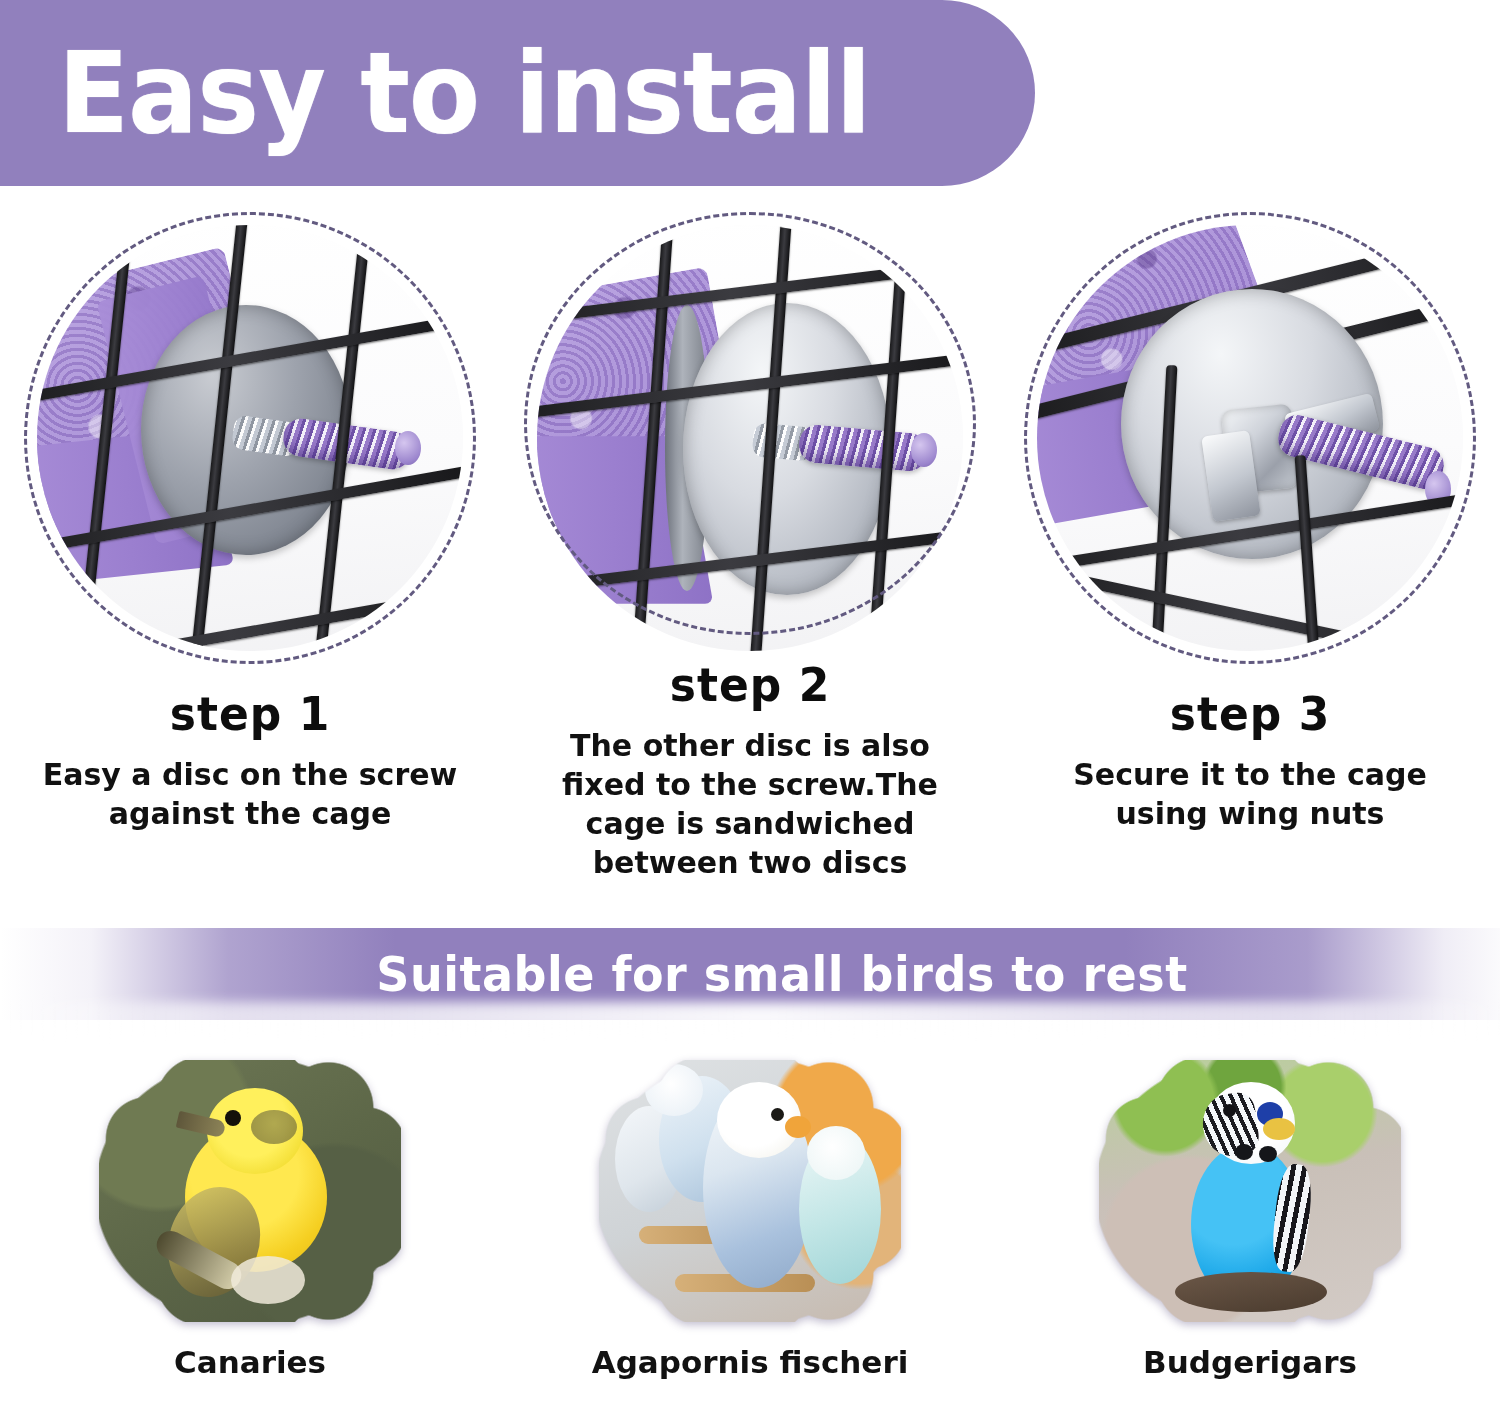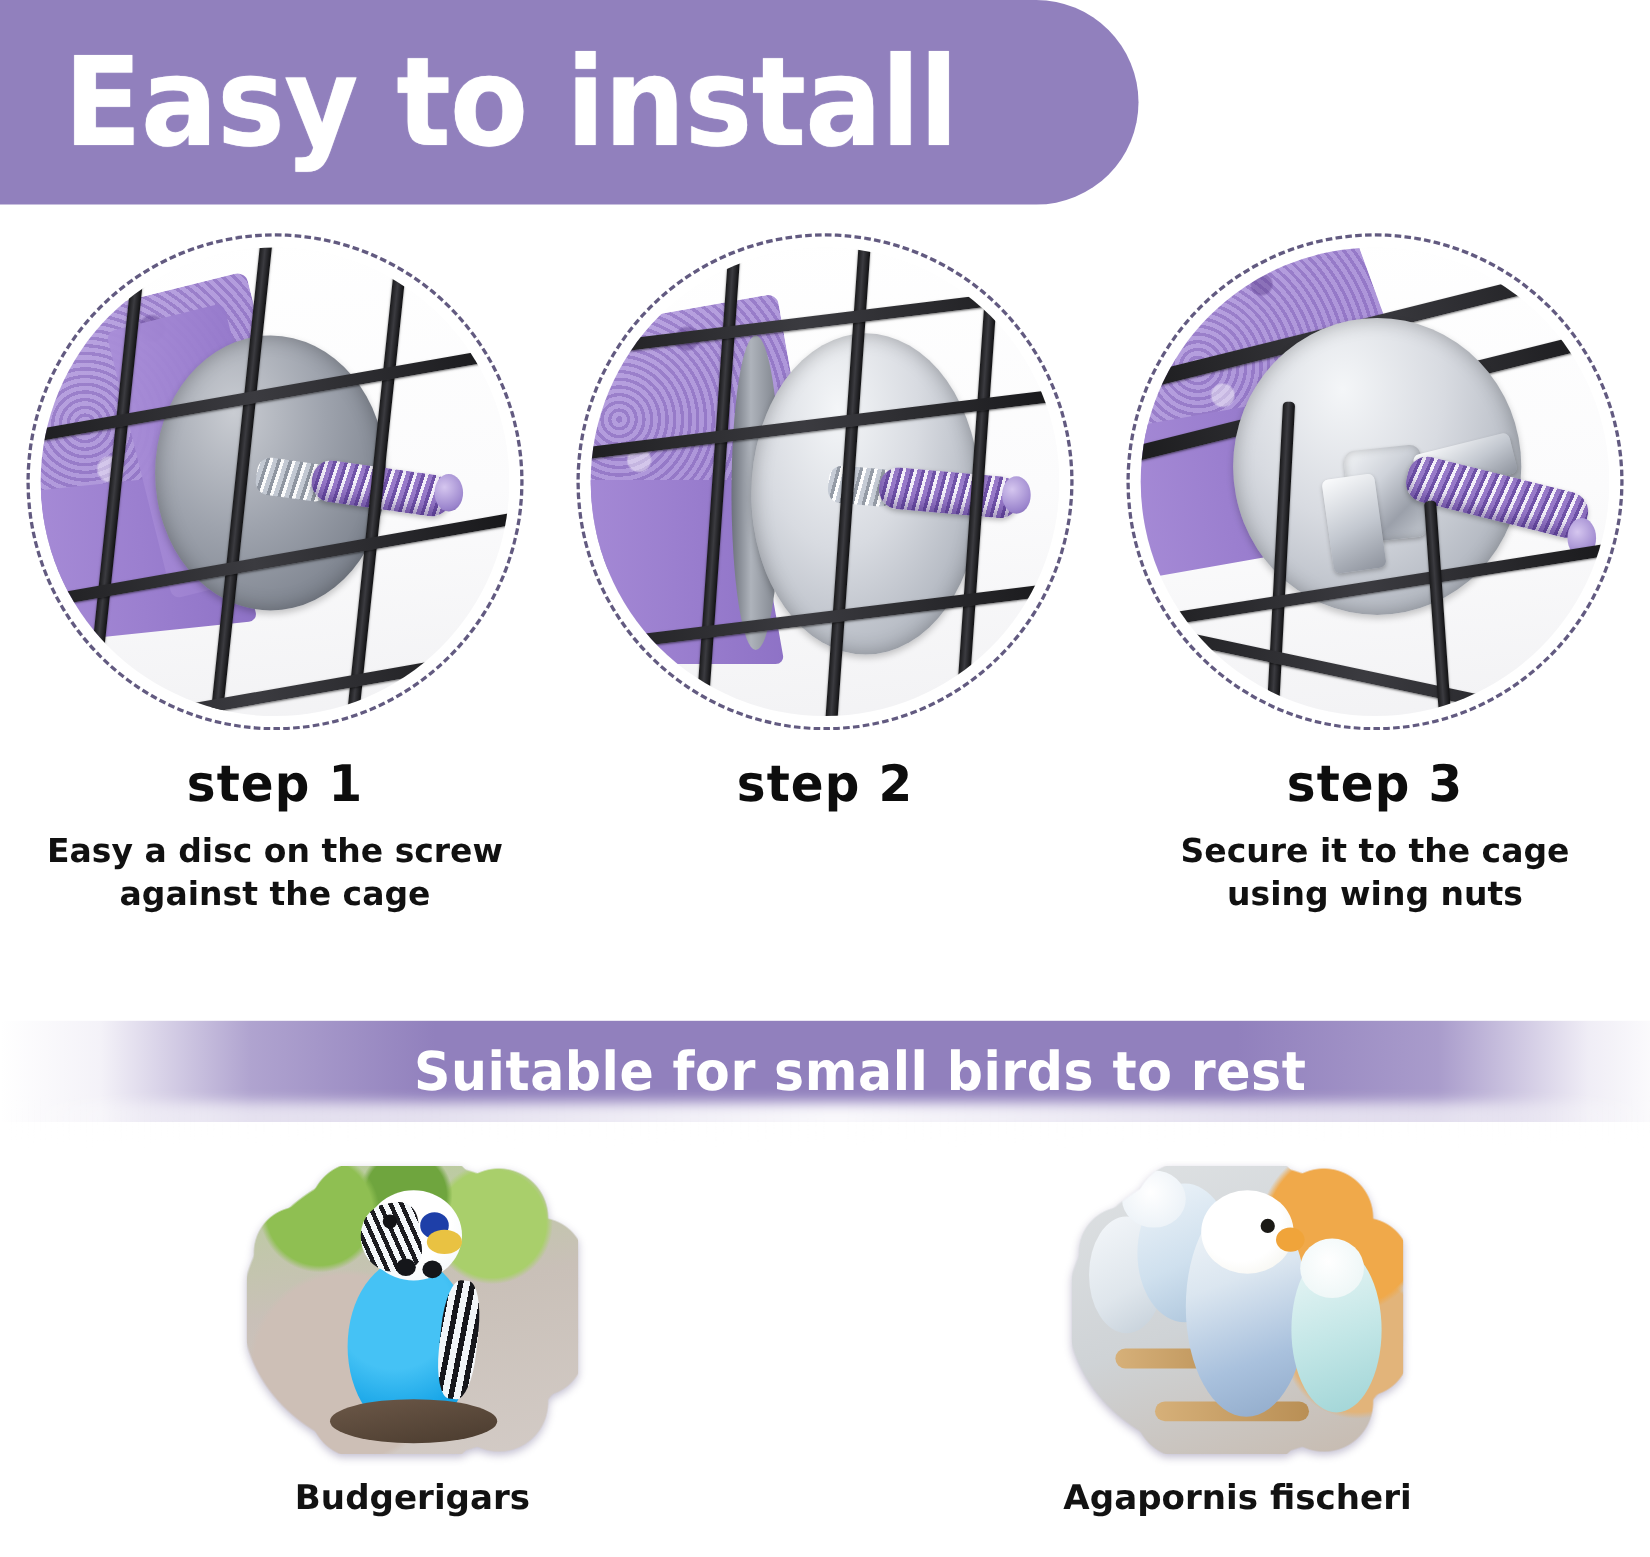--- a/index.html
+++ b/index.html
@@ -326,20 +326,21 @@
           <div class="wire" style="left:228px;top:-30px;width:11px;height:500px;transform:rotate(4deg);"></div>
           <div class="wire" style="left:346px;top:-30px;width:11px;height:500px;transform:rotate(4deg);"></div>
           <div class="wire" style="left:-40px;top:60px;width:520px;height:11px;transform:rotate(-7deg);"></div>
           <div class="wire" style="left:-40px;top:154px;width:520px;height:11px;transform:rotate(-7deg);"></div>
           <div class="wire" style="left:-40px;top:330px;width:520px;height:11px;transform:rotate(-7deg);"></div>
         </div>
       </div>
       <div class="dash-ring"></div>
     </div>
     <div class="step-title">step 2</div>
+    <div class="step-desc">The other disc is also fixed to the screw.The cage is sandwiched between two discs</div>
   </div>
 
   <div class="step-col">
     <div class="circle-wrap">
       <div class="photo">
         <div class="photo-inner">
           <div class="scene-bg"></div>
           <div class="foam" style="left:-20px;top:18px;width:250px;height:180px;transform:rotate(-20deg);border-radius:10px;"></div>
           <div class="foam-side" style="left:-30px;top:150px;width:190px;height:140px;transform:rotate(-20deg) skewY(10deg);border-radius:8px;"></div>
           <div class="wire" style="left:-30px;top:58px;width:520px;height:14px;transform:rotate(-14deg);"></div>
@@ -366,41 +367,38 @@
   </div>
 
 </div>
 
 <div class="sub-banner">
   <div class="sub-title">Suitable for small birds to rest</div>
 </div>
 
 <div class="birds-row">
 
-
-
   <div class="bird-col">
     <div class="bird-frame">
       <div class="bird-clip">
-        <div class="bird-scene bg-budgie">
-          <div class="blob" style="left:92px;top:84px;width:112px;height:160px;background:radial-gradient(circle at 38% 30%,#45c2f5 0 40%,#15a3e6 72%,#0b8acd 100%);"></div>
-          <div class="blob" style="left:108px;top:22px;width:88px;height:82px;background:radial-gradient(circle at 46% 34%,#ffffff 0 52%,#eef4f8 100%);"></div>
-          <div style="position:absolute;left:104px;top:34px;width:54px;height:62px;background:repeating-linear-gradient(74deg,#1b1b20 0 4px,#f4f7fa 4px 9px);border-radius:50% 30% 30% 50%;transform:rotate(-8deg);"></div>
-          <div class="blob" style="left:158px;top:42px;width:26px;height:24px;background:#1e3fa8;"></div>
-          <div class="blob" style="left:164px;top:58px;width:32px;height:22px;background:#e9c242;"></div>
-          <div class="blob" style="left:124px;top:44px;width:13px;height:13px;background:#121216;"></div>
-          <div class="blob" style="left:136px;top:84px;width:18px;height:16px;background:#15161a;"></div>
-          <div class="blob" style="left:160px;top:86px;width:18px;height:16px;background:#15161a;"></div>
-          <div style="position:absolute;left:176px;top:104px;width:34px;height:108px;background:repeating-linear-gradient(95deg,#17171c 0 5px,#f2f5f8 5px 11px);border-radius:40%;transform:rotate(6deg);"></div>
-          <div style="position:absolute;left:76px;top:212px;width:152px;height:40px;background:linear-gradient(170deg,#6c5848,#4a3b2e);border-radius:50%;"></div>
-        </div>
-      </div>
-    </div>
-    <div class="bird-label">Budgerigars</div>
-  </div>
+        <div class="bird-scene bg-canary">
+          <div class="blob" style="left:86px;top:62px;width:142px;height:150px;background:radial-gradient(circle at 42% 34%,#ffe84f 0 42%,#f5cf21 70%,#e0b615 100%);"></div>
+          <div class="blob" style="left:108px;top:28px;width:96px;height:86px;background:radial-gradient(circle at 45% 38%,#fff05c 0 48%,#ead017 100%);"></div>
+          <div class="blob" style="left:152px;top:50px;width:46px;height:34px;background:radial-gradient(circle at 50% 40%,#8f8a4a,#6d6738);opacity:.7;"></div>
+          <div class="blob" style="left:126px;top:50px;width:16px;height:16px;background:#14110a;"></div>
+          <div style="position:absolute;left:78px;top:56px;width:48px;height:17px;background:linear-gradient(90deg,#5e563a,#8d8458);transform:rotate(13deg);border-radius:3px 12px 12px 3px;"></div>
+          <div class="blob" style="left:70px;top:126px;width:90px;height:112px;background:linear-gradient(140deg,#d8c968,#8d8148 60%,#5f5731);opacity:.9;transform:rotate(18deg);"></div>
+          <div style="position:absolute;left:54px;top:186px;width:92px;height:28px;background:linear-gradient(90deg,#4e4a2f,#d9d2ae);transform:rotate(28deg);border-radius:14px;"></div>
+          <div class="blob" style="left:132px;top:196px;width:74px;height:48px;background:#f0eadb;opacity:.85;"></div>
+        </div>
+      </div>
+    </div>
+    <div class="bird-label">Canaries</div>
+  </div>
+
 
   <div class="bird-col">
     <div class="bird-frame">
       <div class="bird-clip">
         <div class="bird-scene bg-lovebird">
           <div style="position:absolute;left:24px;top:112px;width:120px;height:16px;background:linear-gradient(90deg,#d6b079,#b98f55);border-radius:8px;"></div>
           <div style="position:absolute;left:40px;top:166px;width:116px;height:18px;background:linear-gradient(90deg,#d6b079,#b98f55);border-radius:9px;"></div>
           <div style="position:absolute;left:76px;top:214px;width:140px;height:18px;background:linear-gradient(90deg,#d6b079,#b98f55);border-radius:9px;"></div>
           <div class="blob" style="left:16px;top:46px;width:68px;height:106px;background:linear-gradient(150deg,#f4f7fa,#dfe6ec 60%,#c3ced8);"></div>
           <div class="blob" style="left:60px;top:16px;width:86px;height:126px;background:linear-gradient(155deg,#eef4f9,#cfe0ee 55%,#a9c2da);"></div>
@@ -410,13 +408,33 @@
           <div class="blob" style="left:172px;top:48px;width:13px;height:13px;background:#1b1a16;"></div>
           <div class="blob" style="left:186px;top:56px;width:26px;height:22px;background:#f0a43a;"></div>
           <div class="blob" style="left:200px;top:74px;width:82px;height:150px;background:linear-gradient(160deg,#eef8f8,#c2e6e6 55%,#9fd4d6);"></div>
           <div class="blob" style="left:208px;top:66px;width:58px;height:54px;background:radial-gradient(circle at 44% 38%,#ffffff,#e9f4f4);"></div>
         </div>
       </div>
     </div>
     <div class="bird-label">Agapornis fischeri</div>
   </div>
 
+  <div class="bird-col">
+    <div class="bird-frame">
+      <div class="bird-clip">
+        <div class="bird-scene bg-budgie">
+          <div class="blob" style="left:92px;top:84px;width:112px;height:160px;background:radial-gradient(circle at 38% 30%,#45c2f5 0 40%,#15a3e6 72%,#0b8acd 100%);"></div>
+          <div class="blob" style="left:108px;top:22px;width:88px;height:82px;background:radial-gradient(circle at 46% 34%,#ffffff 0 52%,#eef4f8 100%);"></div>
+          <div style="position:absolute;left:104px;top:34px;width:54px;height:62px;background:repeating-linear-gradient(74deg,#1b1b20 0 4px,#f4f7fa 4px 9px);border-radius:50% 30% 30% 50%;transform:rotate(-8deg);"></div>
+          <div class="blob" style="left:158px;top:42px;width:26px;height:24px;background:#1e3fa8;"></div>
+          <div class="blob" style="left:164px;top:58px;width:32px;height:22px;background:#e9c242;"></div>
+          <div class="blob" style="left:124px;top:44px;width:13px;height:13px;background:#121216;"></div>
+          <div class="blob" style="left:136px;top:84px;width:18px;height:16px;background:#15161a;"></div>
+          <div class="blob" style="left:160px;top:86px;width:18px;height:16px;background:#15161a;"></div>
+          <div style="position:absolute;left:176px;top:104px;width:34px;height:108px;background:repeating-linear-gradient(95deg,#17171c 0 5px,#f2f5f8 5px 11px);border-radius:40%;transform:rotate(6deg);"></div>
+          <div style="position:absolute;left:76px;top:212px;width:152px;height:40px;background:linear-gradient(170deg,#6c5848,#4a3b2e);border-radius:50%;"></div>
+        </div>
+      </div>
+    </div>
+    <div class="bird-label">Budgerigars</div>
+  </div>
+
 </div>
 
 </body></html>

